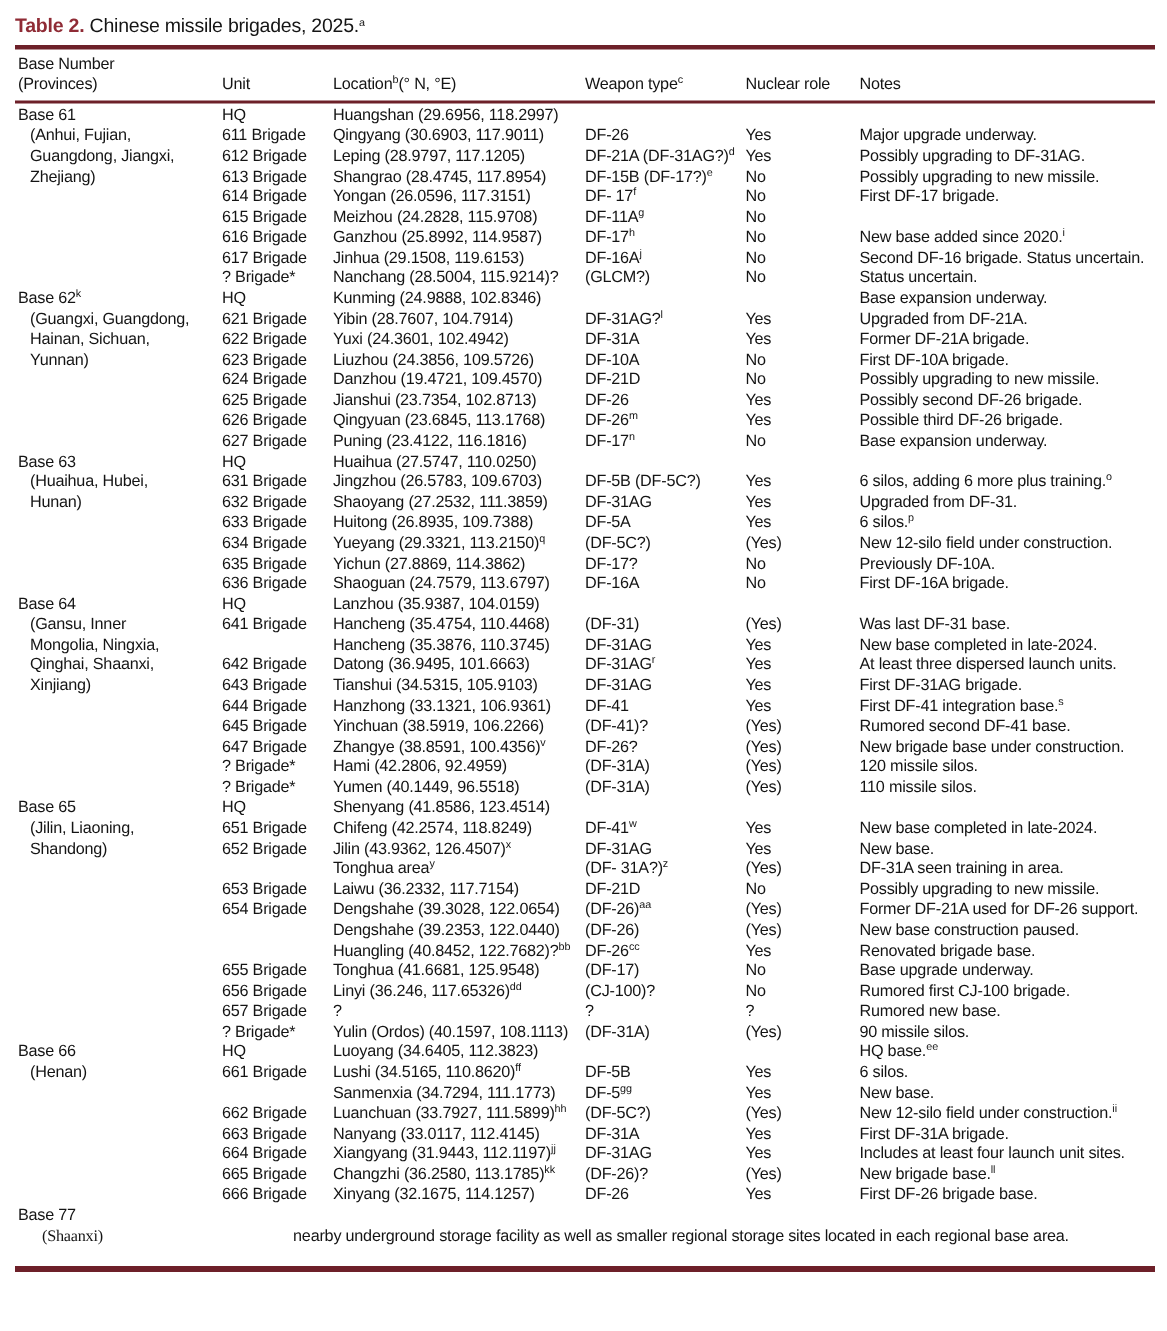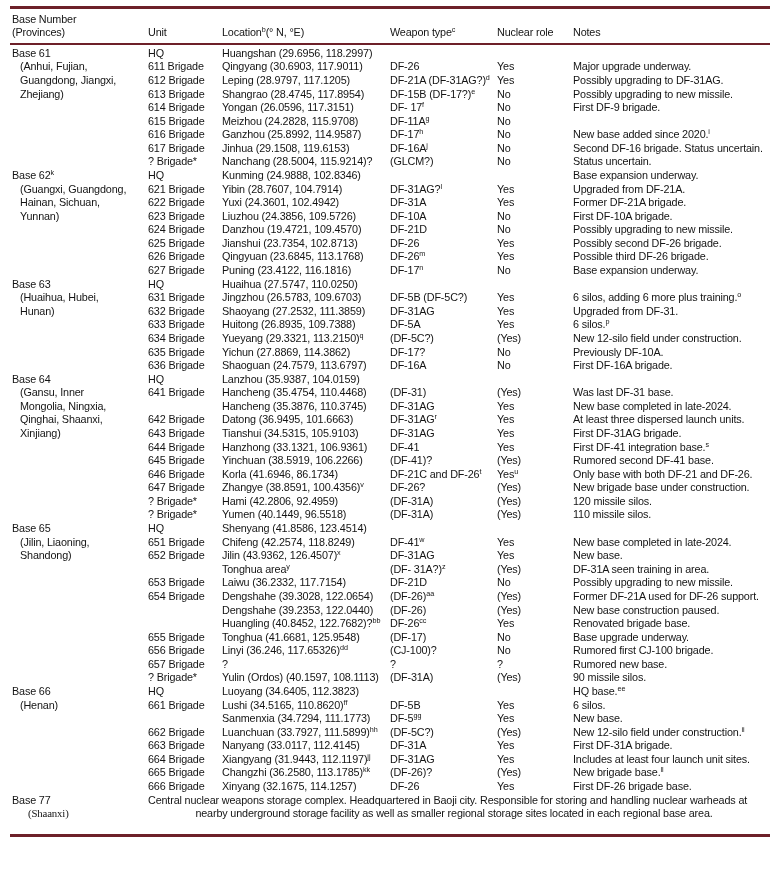--- a/index.html
+++ b/index.html
@@ -26,20 +26,21 @@
   .ind1{padding-left:10px;}
   .ind2{padding-left:18px;font-family:Liberation Serif, serif;}
   .center{text-align:center;white-space:nowrap;}
   sup{font-size:7.2px;line-height:0;vertical-align:4px;letter-spacing:0;}
 </style>
 </head>
 <body>
 
 <div class="page">
 
+  <div class="title"><span class="tlabel">Table 2.</span><span> Chinese missile brigades, 2025.<sup>a</sup></span></div>
 
   <div class="rule-top"></div>
 
   <div class="thead">
     <div class="cell c0">
       <div>Base Number</div>
       <div>(Provinces)</div>
     </div>
     <div class="cell c1">Unit</div>
     <div class="cell c2">Location<sup>b</sup>(° N, °E)</div>
@@ -82,21 +83,21 @@
         <div class="cell c3">DF-15B (DF-17?)<sup>e</sup></div>
         <div class="cell c4">No</div>
         <div class="cell c5">Possibly upgrading to new missile.</div>
       </div>
       <div class="row">
         <div class="cell c0"></div>
         <div class="cell c1">614 Brigade</div>
         <div class="cell c2">Yongan (26.0596, 117.3151)</div>
         <div class="cell c3">DF- 17<sup>f</sup></div>
         <div class="cell c4">No</div>
-        <div class="cell c5">First DF-9 brigade.</div>
+        <div class="cell c5">First DF-17 brigade.</div>
       </div>
       <div class="row">
         <div class="cell c0"></div>
         <div class="cell c1">615 Brigade</div>
         <div class="cell c2">Meizhou (24.2828, 115.9708)</div>
         <div class="cell c3">DF-11A<sup>g</sup></div>
         <div class="cell c4">No</div>
         <div class="cell c5"></div>
       </div>
       <div class="row">
@@ -294,28 +295,20 @@
       <div class="row">
         <div class="cell c0"></div>
         <div class="cell c1">645 Brigade</div>
         <div class="cell c2">Yinchuan (38.5919, 106.2266)</div>
         <div class="cell c3">(DF-41)?</div>
         <div class="cell c4">(Yes)</div>
         <div class="cell c5">Rumored second DF-41 base.</div>
       </div>
       <div class="row">
         <div class="cell c0"></div>
-        <div class="cell c1">646 Brigade</div>
-        <div class="cell c2">Korla (41.6946, 86.1734)</div>
-        <div class="cell c3">DF-21C and DF-26<sup>t</sup></div>
-        <div class="cell c4">Yes<sup>u</sup></div>
-        <div class="cell c5">Only base with both DF-21 and DF-26.</div>
-      </div>
-      <div class="row">
-        <div class="cell c0"></div>
         <div class="cell c1">647 Brigade</div>
         <div class="cell c2">Zhangye (38.8591, 100.4356)<sup>v</sup></div>
         <div class="cell c3">DF-26?</div>
         <div class="cell c4">(Yes)</div>
         <div class="cell c5">New brigade base under construction.</div>
       </div>
       <div class="row">
         <div class="cell c0"></div>
         <div class="cell c1">? Brigade*</div>
         <div class="cell c2">Hami (42.2806, 92.4959)</div>
@@ -486,21 +479,20 @@
       <div class="row">
         <div class="cell c0"></div>
         <div class="cell c1">666 Brigade</div>
         <div class="cell c2">Xinyang (32.1675, 114.1257)</div>
         <div class="cell c3">DF-26</div>
         <div class="cell c4">Yes</div>
         <div class="cell c5">First DF-26 brigade base.</div>
       </div>
       <div class="row span">
         <div class="cell c0">Base 77</div>
-        <div class="cell c1">Central nuclear weapons storage complex. Headquartered in Baoji city. Responsible for storing and handling nuclear warheads at</div>
       </div>
       <div class="row span">
         <div class="cell c0 ind2">(Shaanxi)</div>
         <div class="cell c1 center">nearby underground storage facility as well as smaller regional storage sites located in each regional base area.</div>
       </div>
     </div>
 
   <div class="rule-bottom"></div>
 
 </div>

